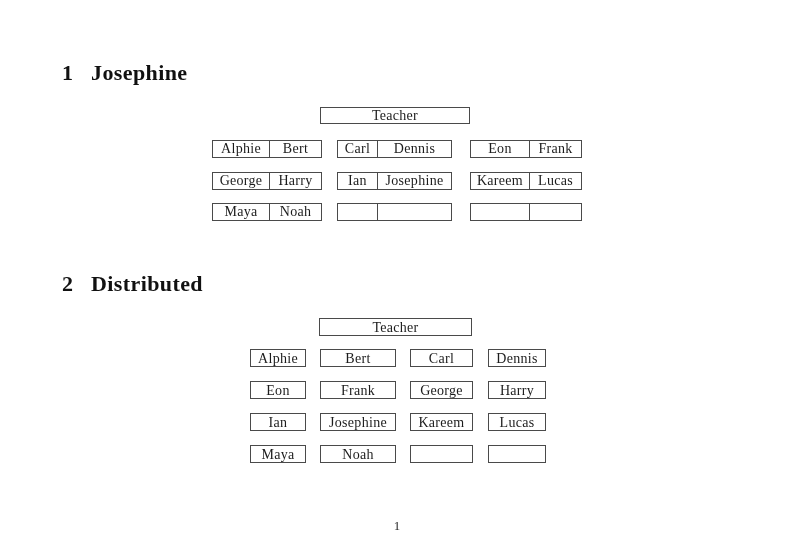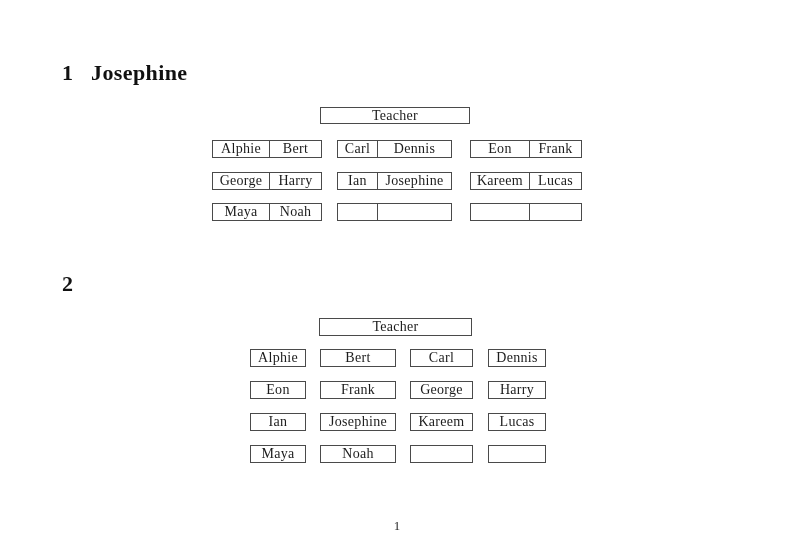--- a/index.html
+++ b/index.html
@@ -27,21 +27,21 @@
   .heading .hnum { display: inline-block; min-width: 29px; }
   .h-classical   { top: 62px; }
   .h-distributed { top: 273px; }
 
   .box {
     position: absolute;
     box-sizing: border-box;
     border: 1px solid #4a4a4a;
     background: #ffffff;
     display: flex;
-    align-items: center;
+    align-items: flex-end;
     justify-content: center;
     font-size: 14px;
     letter-spacing: 0.3px;
     line-height: 1;
     white-space: nowrap;
   }
   .teacher-c { left: 320px; top: 107px; width: 150px; height: 17px; }
   .teacher-d { left: 319px; top: 318px; width: 153px; height: 18px; }
 
   .desk2 { height: 18px; padding: 0; justify-content: stretch; }
@@ -132,20 +132,21 @@
     <span class="seat seat-left"></span>
     <span class="seat seat-right"></span>
   </div>
   <div class="box desk2 cc2 cr2">
     <span class="seat seat-left"></span>
     <span class="seat seat-right"></span>
   </div>
 
   <h2 class="heading h-distributed">
     <span class="hnum">2</span>
+    <span>Distributed</span>
   </h2>
 
   <div class="box teacher-d">
     <span>Teacher</span>
   </div>
 
   <div class="box desk1 dc0 dr0">Alphie</div>
   <div class="box desk1 dc1 dr0">Bert</div>
   <div class="box desk1 dc2 dr0">Carl</div>
   <div class="box desk1 dc3 dr0">Dennis</div>

